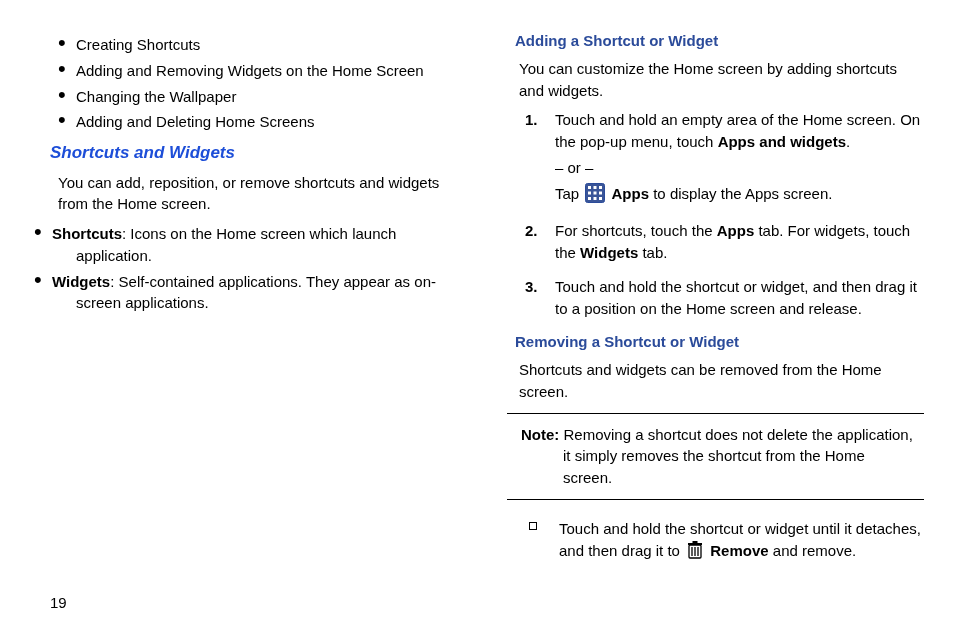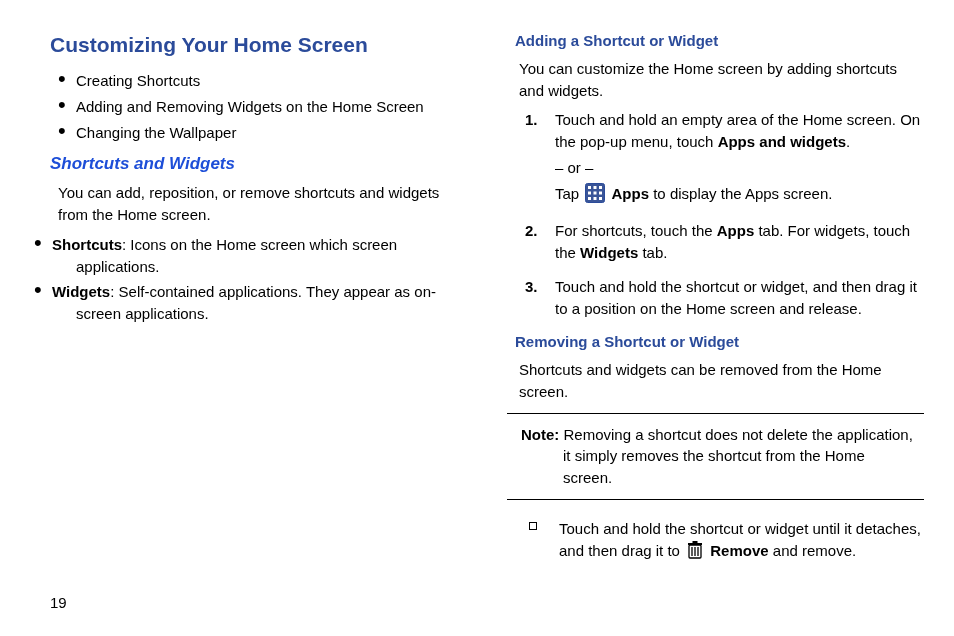--- a/index.html
+++ b/index.html
@@ -133,34 +133,34 @@
     font-size: 15px;
   }
   b { font-weight: bold; }
 </style>
 </head>
 <body>
 
 <div class="page">
 
   <div class="col">
-    <h1 class="blue">Customizing Your Home Screen</h1>
 
     <ul class="bullets">
       <li>Creating Shortcuts</li>
       <li>Adding and Removing Widgets on the Home Screen</li>
       <li>Changing the Wallpaper</li>
+      <li>Adding and Deleting Home Screens</li>
     </ul>
 
     <h2 class="blue-italic">Shortcuts and Widgets</h2>
     <p>You can add, reposition, or remove shortcuts and widgets from the Home screen.</p>
 
     <ul class="bullets">
       <li class="hang2">
-        <b>Shortcuts</b><span>: Icons on the Home screen which screen applications.</span>
+        <b>Shortcuts</b><span>: Icons on the Home screen which launch application.</span>
       </li>
       <li class="hang2">
         <b>Widgets</b><span>: Self-contained applications. They appear as on-screen applications.</span>
       </li>
     </ul>
   </div>
 
   <div class="col">
 
     <h3 class="blue-small">Adding a Shortcut or Widget</h3>

